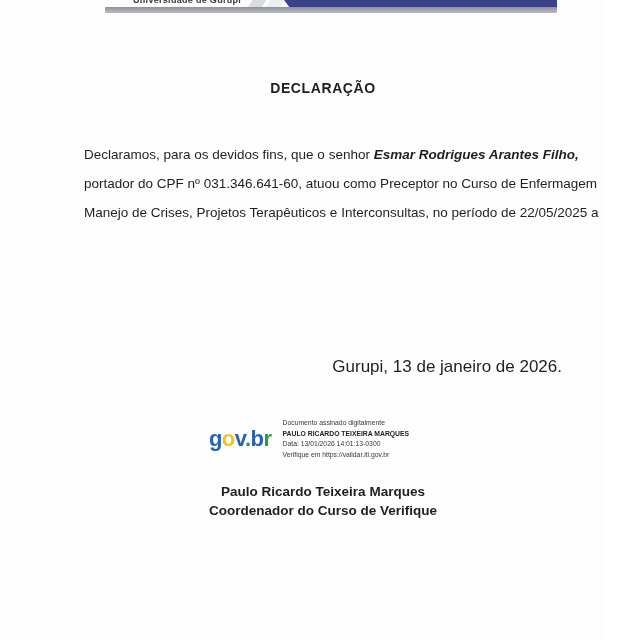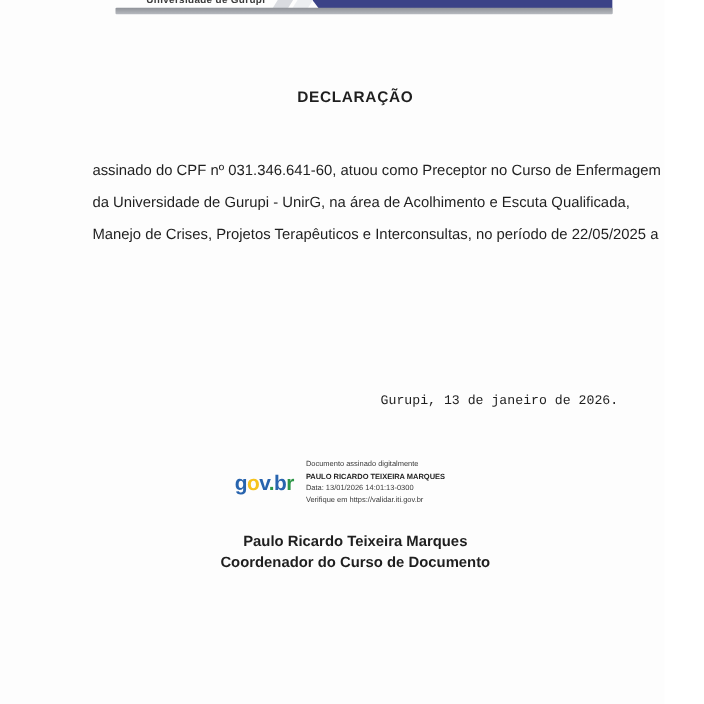--- a/index.html
+++ b/index.html
@@ -44,28 +44,28 @@
     top:80px;text-align:center;font-weight:bold;font-size:14px;
     letter-spacing:0.6px;
   }
   .body{top:140px;font-size:13.5px;}
   .bline{
     line-height:29px;white-space:nowrap;
     text-align:justify;text-align-last:justify;
   }
   .bline.last{text-align-last:left;}
   .bname{font-weight:bold;font-style:italic;}
-  .dateline{top:357px;text-align:right;font-size:12px;font-family:Liberation Mono, monospace;}
+  .dateline{top:357px;text-align:right;font-size:17px;}
   
   .stamp{
     top:418px;display:flex;justify-content:center;align-items:center;
     transform:translateX(-14px);
   }
   .govbr{
-    font-weight:bold;font-size:19px;letter-spacing:-0.5px;
+    font-weight:bold;font-size:22px;letter-spacing:-0.5px;
     margin-right:11px;line-height:1;
   }
   .govbr span:nth-child(1){color:#2864ae;}
   .govbr span:nth-child(2){color:#f6c31c;}
   .govbr span:nth-child(3){color:#2864ae;}
   .govbr span:nth-child(4){color:#2e9748;}
   .govbr span:nth-child(5){color:#2864ae;}
   .govbr span:nth-child(6){color:#2e9748;}
   .stamp-text{font-size:6.8px;color:#3a3a3a;line-height:10.5px;}
   .stamp-text .signer{font-weight:bold;color:#222;}
@@ -86,37 +86,37 @@
     </div>
     <div class="hdr-slash s1"></div>
     <div class="hdr-slash s2"></div>
     <div class="hdr-navy"></div>
     <div class="hdr-graybar"></div>
   </div>
 
   <div class="col title">DECLARAÇÃO</div>
 
   <div class="col body">
-    <div class="bline">assinado do CPF nº 031.346.641-60, atuou como Preceptor no Curso de Enfermagem</div>
-    <div class="bline">da Universidade de Gurupi - UnirG, na área de Acolhimento e Escuta Qualificada,</div>
+    <div class="bline"><span>Declaramos, para os devidos fins, que o senhor</span> <span class="bname">Esmar Rodrigues Arantes Filho,</span></div>
+    <div class="bline">portador do CPF nº 031.346.641-60, atuou como Preceptor no Curso de Enfermagem</div>
     <div class="bline">Manejo de Crises, Projetos Terapêuticos e Interconsultas, no período de 22/05/2025 a</div>
   </div>
 
   <div class="col dateline">Gurupi, 13 de janeiro de 2026.</div>
 
   <div class="col stamp">
     <div class="govbr">
       <span>g</span><span>o</span><span>v</span><span>.</span><span>b</span><span>r</span>
     </div>
     <div class="stamp-text">
       <div>Documento assinado digitalmente</div>
       <div class="signer">PAULO RICARDO TEIXEIRA MARQUES</div>
       <div>Data: 13/01/2026 14:01:13-0300</div>
       <div>Verifique em https://validar.iti.gov.br</div>
     </div>
   </div>
 
   <div class="col footer">
     <div>Paulo Ricardo Teixeira Marques</div>
-    <div>Coordenador do Curso de Documento</div>
+    <div>Coordenador do Curso de Verifique</div>
   </div>
 
 </div>
 
 </body></html>

